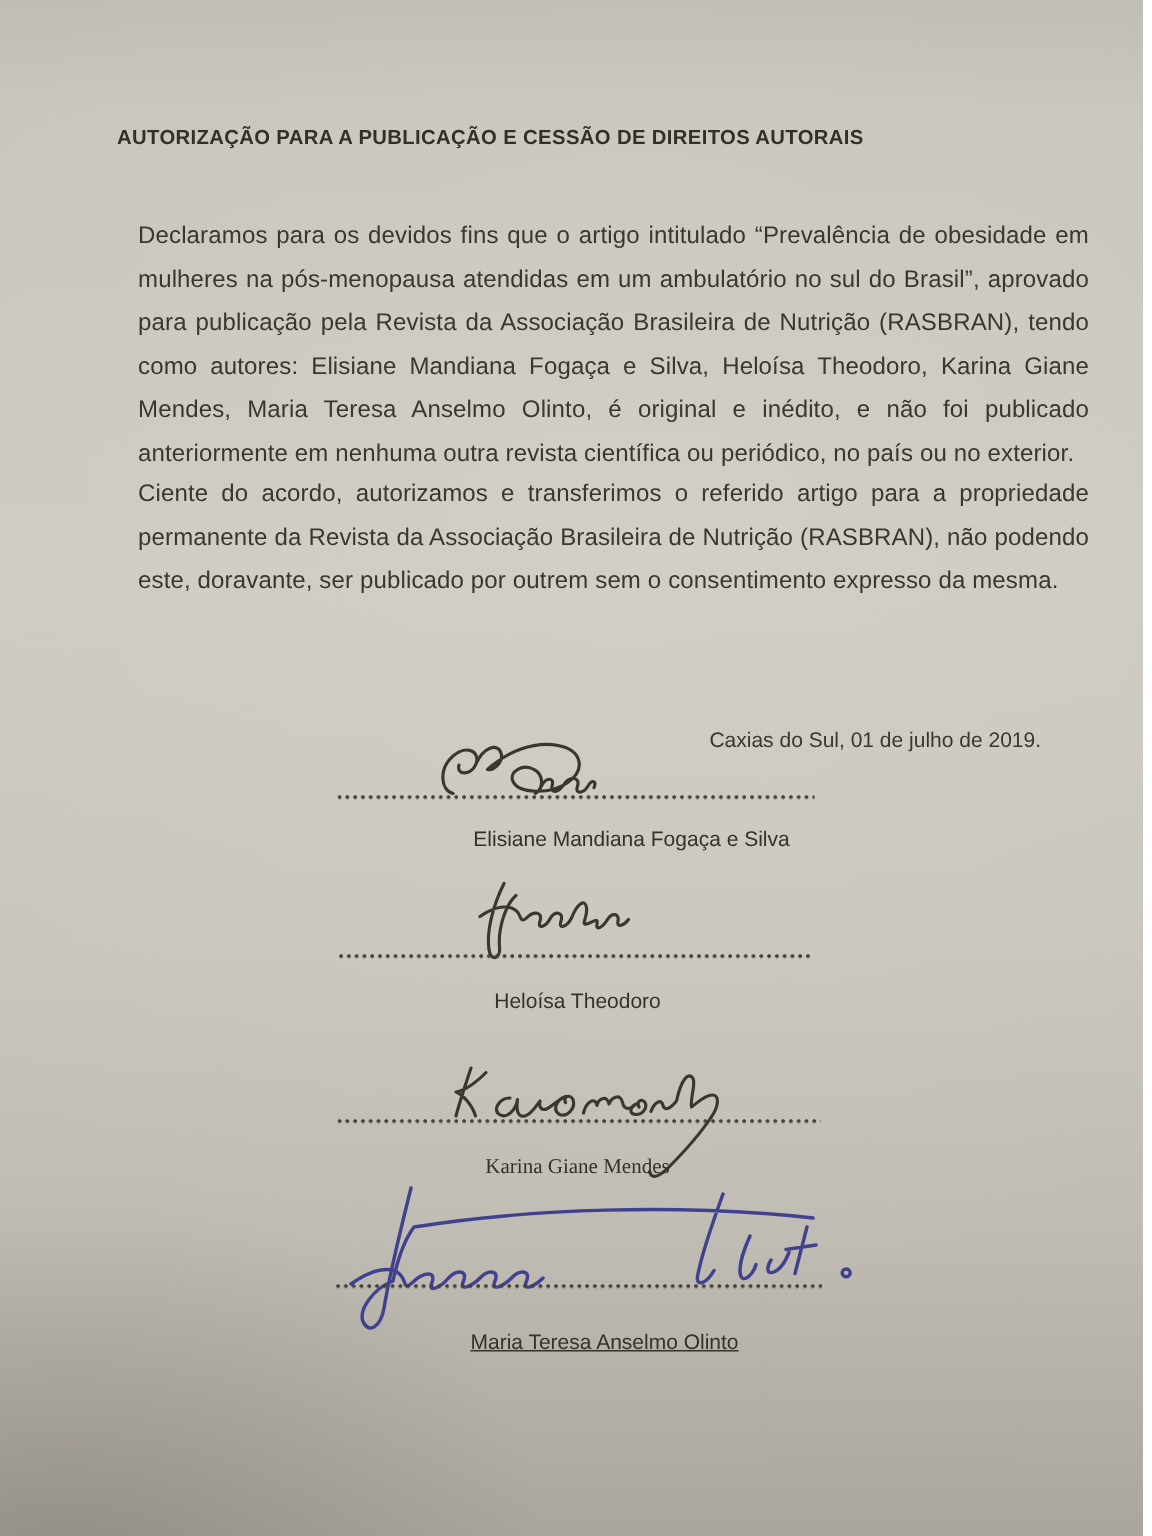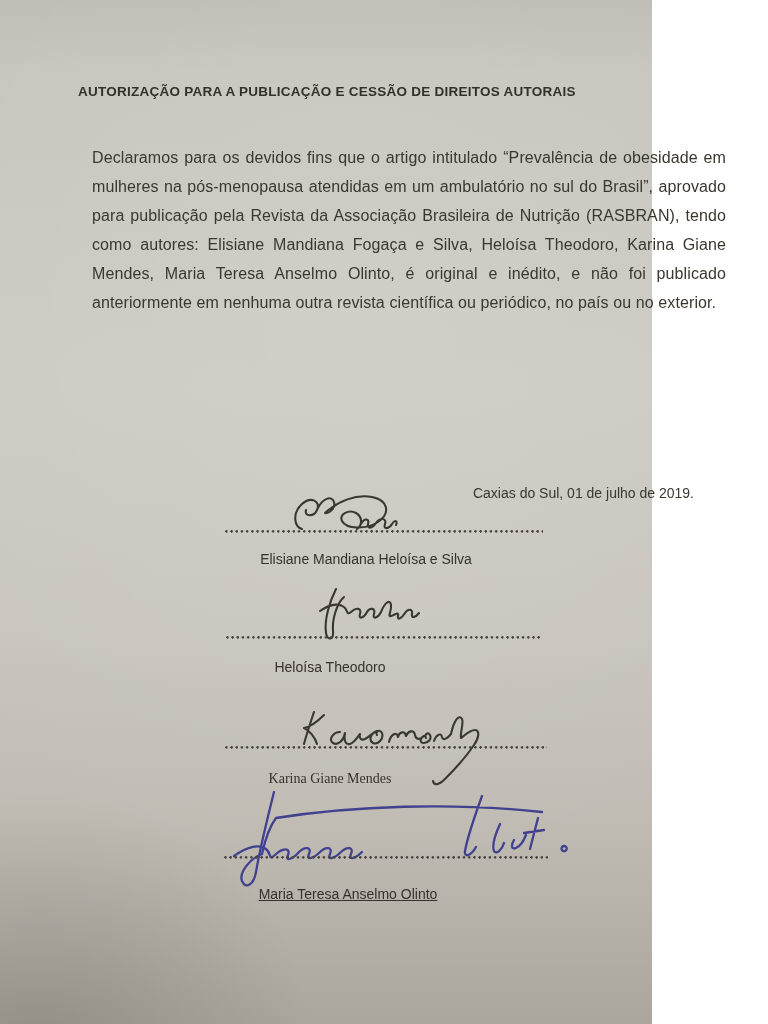--- a/index.html
+++ b/index.html
@@ -3,26 +3,27 @@
 <meta charset="utf-8">
 <style>
   html, body { margin: 0; padding: 0; }
   body {
     width: 768px; height: 1024px;
     font-family: "Liberation Sans", sans-serif;
     overflow: hidden;
   }
   .page {
     position: relative;
-    width: 652px; height: 1024px;
+    width: 728px; height: 1024px;
     background-color: #cac7c0;
     background-image:
       radial-gradient(60% 35% at 6% 102%, rgba(58,52,45,0.20), rgba(58,52,45,0) 70%),
       radial-gradient(140% 90% at 55% 32%, rgba(255,255,255,0.10), rgba(255,255,255,0) 62%),
       linear-gradient(180deg, #bfbcb5 0%, #c8c5be 7%, #cdcac3 38%, #c9c5be 62%, #c0bcb4 80%, #b1aca4 94%, #aaa59d 100%);
+    padding-left: 34px;
   }
   .title {
     position: absolute; left: 78px; top: 84px; width: 620px;
     margin: 0;
     font-size: 13.5px; font-weight: 700; letter-spacing: 0.25px;
     color: #343029;
   }
   .para {
     position: absolute; left: 76px; width: 634px;
     margin: 16px;
@@ -68,30 +69,31 @@
 </style>
 </head>
 <body>
 
 <div class="page">
 
   <h1 class="title">AUTORIZAÇÃO PARA A PUBLICAÇÃO E CESSÃO DE DIREITOS AUTORAIS</h1>
 
   <p class="para para-1">Declaramos para os devidos fins que o artigo intitulado “Prevalência de obesidade em mulheres na pós-menopausa atendidas em um ambulatório no sul do Brasil”, aprovado para publicação pela Revista da Associação Brasileira de Nutrição (RASBRAN), tendo como autores: Elisiane Mandiana Fogaça e Silva, Heloísa Theodoro, Karina Giane Mendes, Maria Teresa Anselmo Olinto, é original e inédito, e não foi publicado anteriormente em nenhuma outra revista científica ou periódico, no país ou no exterior.</p>
 
+  <p class="para para-2">Ciente do acordo, autorizamos e transferimos o referido artigo para a propriedade permanente da Revista da Associação Brasileira de Nutrição (RASBRAN), não podendo este, doravante, ser publicado por outrem sem o consentimento expresso da mesma.</p>
 
   <div class="dateline">Caxias do Sul, 01 de julho de 2019.</div>
 
   <svg class="scribble scribble-1" viewBox="0 0 112 52">
     <g stroke-width="2.1" stroke="#3a3731">
       <path d="M14 38 C6 36 4 22 14 13 C23 5 33 10 29 19 C26 26 16 26 18 19 M29 19 C34 7 44 4 46 11 C48 17 41 23 37 22 C50 10 68 3 84 6 C100 9 103 22 90 31 C78 39 58 38 54 30 C51 23 61 18 68 22 C74 25 75 34 69 38 M73 33 C76 27 82 27 80 33 C79 38 84 38 88 32 C92 26 99 27 97 33 C95 39 101 38 104 33 C107 28 110 30 108 34"></path>
     </g>
   </svg>
   <div class="dotline dotline-1"></div>
-  <div class="sig-name sig-name-1">Elisiane Mandiana Heloísa e Silva</div>
+  <div class="sig-name sig-name-1">Elisiane Mandiana Fogaça e Silva</div>
 
   <svg class="scribble scribble-2" viewBox="0 0 124 64">
     <g stroke-width="2.1" stroke="#3a3731">
       <path d="M30 4 C24 16 18 34 20 48 C21 56 28 55 27 46 C26 34 31 18 38 12 M14 26 C24 19 33 18 38 22 C42 25 40 31 45 27 C50 22 56 23 54 29 C52 35 58 33 61 27 C64 22 70 23 68 29 C66 35 72 33 75 27 C79 17 84 14 85 20 C86 26 81 32 85 31 C89 30 93 26 92 31 C91 36 96 33 99 28 C102 23 107 24 106 29 C105 34 110 32 113 28"></path>
     </g>
   </svg>
   <div class="dotline dotline-2"></div>
   <div class="sig-name sig-name-2">Heloísa Theodoro</div>
 
   <svg class="scribble scribble-3" viewBox="0 0 230 102">

